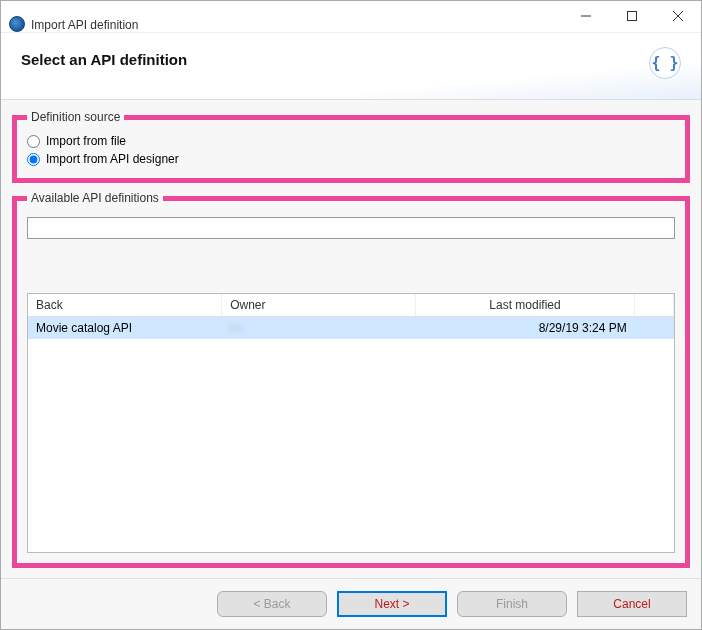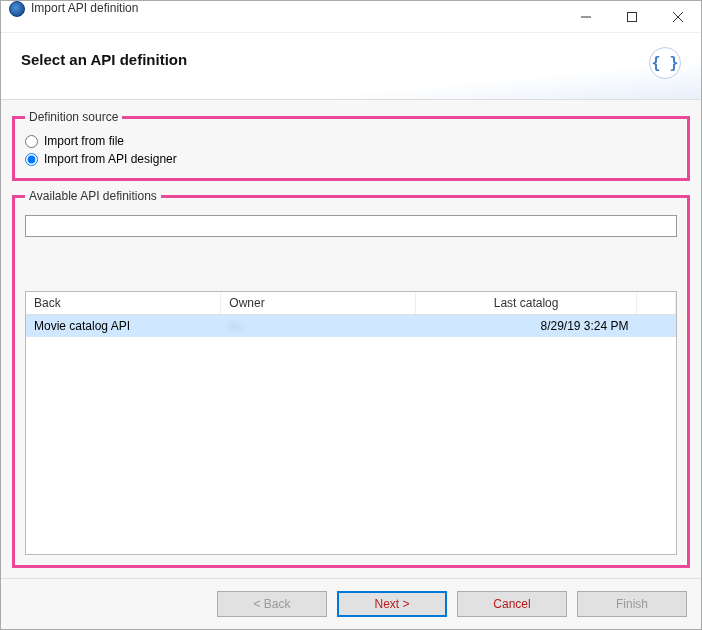--- a/index.html
+++ b/index.html
@@ -10,21 +10,21 @@
       width: 702px;
       height: 630px;
       border: 1px solid #aaa;
       display: flex;
       flex-direction: column;
     }
     
     .titlebar {
       height: 32px;
       display: flex;
-      align-items: flex-start;
+      align-items: flex-end;
       padding: 0 0 0 8px;
       background: #fff;
       border-bottom: 1px solid #eee;
     }
     .titlebar .app-icon {
       width: 16px; height: 16px;
       border-radius: 50%;
       background: radial-gradient(circle at 40% 40%, #4a90d9, #0a3d7a);
       border: 1px solid #0a3d7a;
       margin-right: 6px;
@@ -73,21 +73,21 @@
     
     .content {
       flex:1;
       background:#f7f7f7;
       border-top:1px solid #ddd;
       padding:10px 11px;
       display:flex;flex-direction:column;
       gap:8px;
     }
     fieldset {
-      border:3px solid #ec4899;
+      border:5px solid #ec4899;
       padding:8px 10px 10px 10px;
       background:#f7f7f7;
     }
     legend { padding:0 4px; color:#333; font-size:12px;}
     .radio-row { display:flex; align-items:center; gap:6px; padding:2px 0;}
     .radio-row input { width:13px;height:13px; }
     .avail-group { flex:1; display:flex; flex-direction:column;gap:48px; }
     .filter-input {
       width:100%;
       height:22px;
@@ -131,21 +131,21 @@
     }
     .btn {
       width:110px;
       height:26px;
       border:1px solid #adadad;
       background:#e1e1e1;
       font-size:12px;
       color:#b91c1c;
       cursor:default;
     }
-    .btn.disabled { color:#9a9a9a; }
+    .btn.disabled { color:#9a9a9a;border-radius:6px; }
     .btn.default { border:2px solid #0078d7; background:#e1e1e1; }
   </style>
 </head>
 <body>
 
 <div class="titlebar">
   <div class="app-icon"></div>
   <div class="title">Import API definition</div>
   <div class="winbtns">
     <div class="winbtn min">
@@ -194,36 +194,36 @@
         <colgroup>
           <col style="width:30%">
             <col style="width:30%">
             <col style="width:34%">
             <col style="width:6%">
         </colgroup>
         <thead>
           <tr>
             <th>Back</th>
             <th>Owner</th>
-            <th class="center">Last catalog</th>
+            <th class="center">Last modified</th>
             <th></th>
           </tr>
         </thead>
         <tbody>
           <tr class="selected">
             <td>Movie catalog API</td>
             <td><span class="blurred">—</span></td>
             <td class="center">8/29/19 3:24 PM</td>
             <td></td>
           </tr>
         </tbody>
       </table>
     </div>
   </fieldset>
 
 </div>
 
 <div class="buttonbar">
   <button class="btn disabled" disabled="">&lt; Back</button>
   <button class="btn default">Next &gt;</button>
+  <button class="btn disabled" disabled="">Finish</button>
   <button class="btn">Cancel</button>
-  <button class="btn disabled" disabled="">Finish</button>
 </div>
 
 </body></html>

